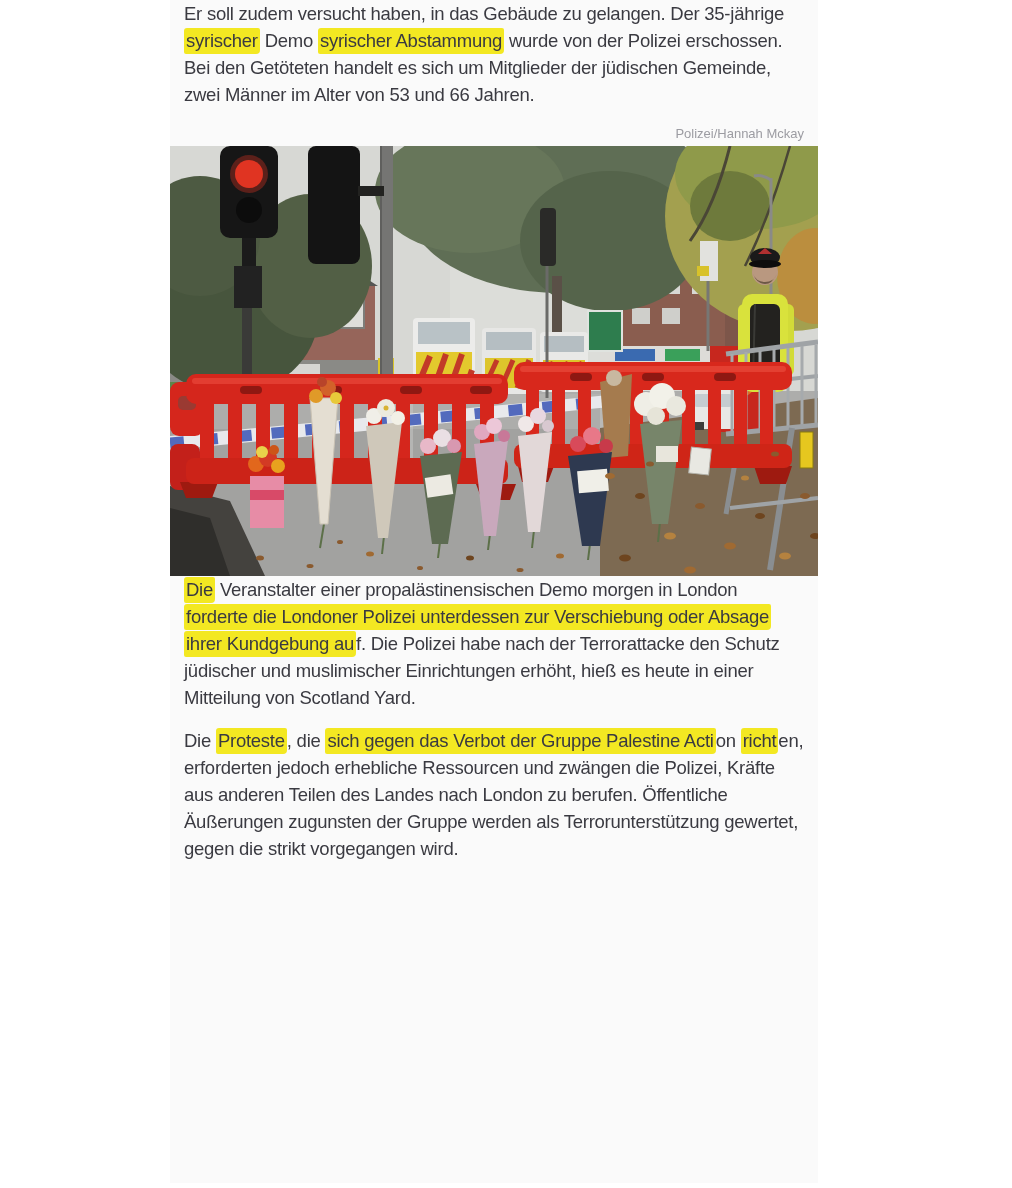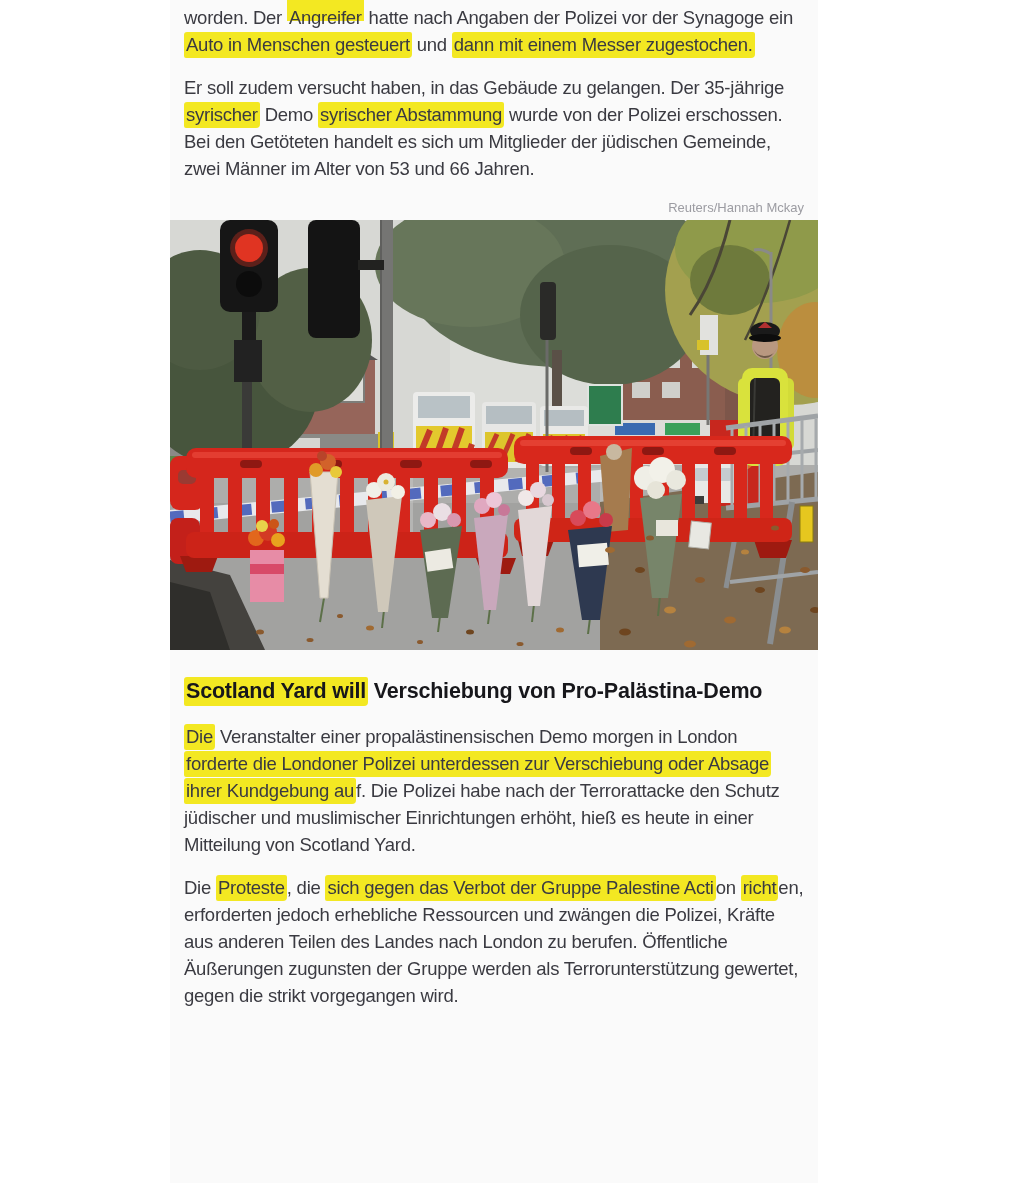--- a/index.html
+++ b/index.html
@@ -63,23 +63,22 @@
     position:absolute;right:-15px;bottom:-10px;width:58px;height:58px;
     background:var(--share-box);display:flex;align-items:center;justify-content:center;
     cursor:pointer;
   }
 </style>
 </head>
 <body>
 
 <div class="column">
   <div class="textpad">
-    <p class="body-par first"><span>worden. Der </span><span class="hl hl-up">Angreifer</span><span> hatte nach Angaben der Polizei vor der Synagoge ein </span><span class="hl">Auto in Menschen gesteuert</span><span> und </span><span class="hl">dann mit einem Messer zugestochen.</span></p>
     <p class="body-par"><span>Er soll zudem versucht haben, in das Gebäude zu gelangen. Der 35-jährige </span><span class="hl">syrischer</span><span> Demo </span><span class="hl">syrischer Abstammung</span><span> wurde von der Polizei erschossen. Bei den Getöteten handelt es sich um Mitglieder der jüdischen Gemeinde, zwei Männer im Alter von 53 und 66 Jahren.</span></p>
-    <div class="credit">Reuters/Hannah Mckay</div>
+    <div class="credit">Polizei/Hannah Mckay</div>
   </div>
 
   <svg class="photo" viewBox="0 0 648 430" preserveAspectRatio="none" aria-hidden="true">
 
     <rect x="0" y="0" width="648" height="270" fill="#d7d8d4"></rect>
     <rect x="280" y="0" width="220" height="260" fill="#dcddd9"></rect>
 
     <g>
       <polygon points="0,140 50,100 110,140" fill="#57565400"></polygon>
       <rect x="0" y="140" width="205" height="108" fill="#96655a"></rect>
@@ -355,18 +354,17 @@
       <ellipse cx="455" cy="412" rx="6" ry="3.5" fill="#6e451f"></ellipse>
         <ellipse cx="520" cy="424" rx="6" ry="3.5" fill="#a06a32"></ellipse>
       <ellipse cx="575" cy="332" rx="4" ry="2.5" fill="#b5823f"></ellipse>
         <ellipse cx="605" cy="308" rx="4" ry="2.5"></ellipse>
       <ellipse cx="480" cy="318" rx="4" ry="2.5" fill="#8a5a2e"></ellipse>
         <ellipse cx="645" cy="390" rx="5" ry="3" fill="#6e451f"></ellipse>
     </g>
   </svg>
 
   <div class="textpad">
-    <h2 class="section-heading"><span class="hl">Scotland Yard will</span><span> Verschiebung von Pro-Palästina-Demo</span></h2>
     <p class="body-par"><span class="hl">Die</span><span> Veranstalter einer propalästinensischen Demo morgen in London </span><span class="hl">forderte die Londoner Polizei unterdessen zur Verschiebung oder Absage ihrer Kundgebung au</span><span>f. Die Polizei habe nach der Terrorattacke den Schutz jüdischer und muslimischer Einrichtungen erhöht, hieß es heute in einer Mitteilung von Scotland Yard.</span></p>
     <p class="body-par"><span>Die </span><span class="hl">Proteste</span><span>, die </span><span class="hl">sich gegen das Verbot der Gruppe Palestine Acti</span><span>on </span><span class="hl">richt</span><span>en, erforderten jedoch erhebliche Ressourcen und zwängen die Polizei, Kräfte aus anderen Teilen des Landes nach London zu berufen. Öffentliche Äußerungen zugunsten der Gruppe werden als Terrorunterstützung gewertet, gegen die strikt vorgegangen wird.</span></p>
 
   </div>
 </div>
 
 </body></html>

